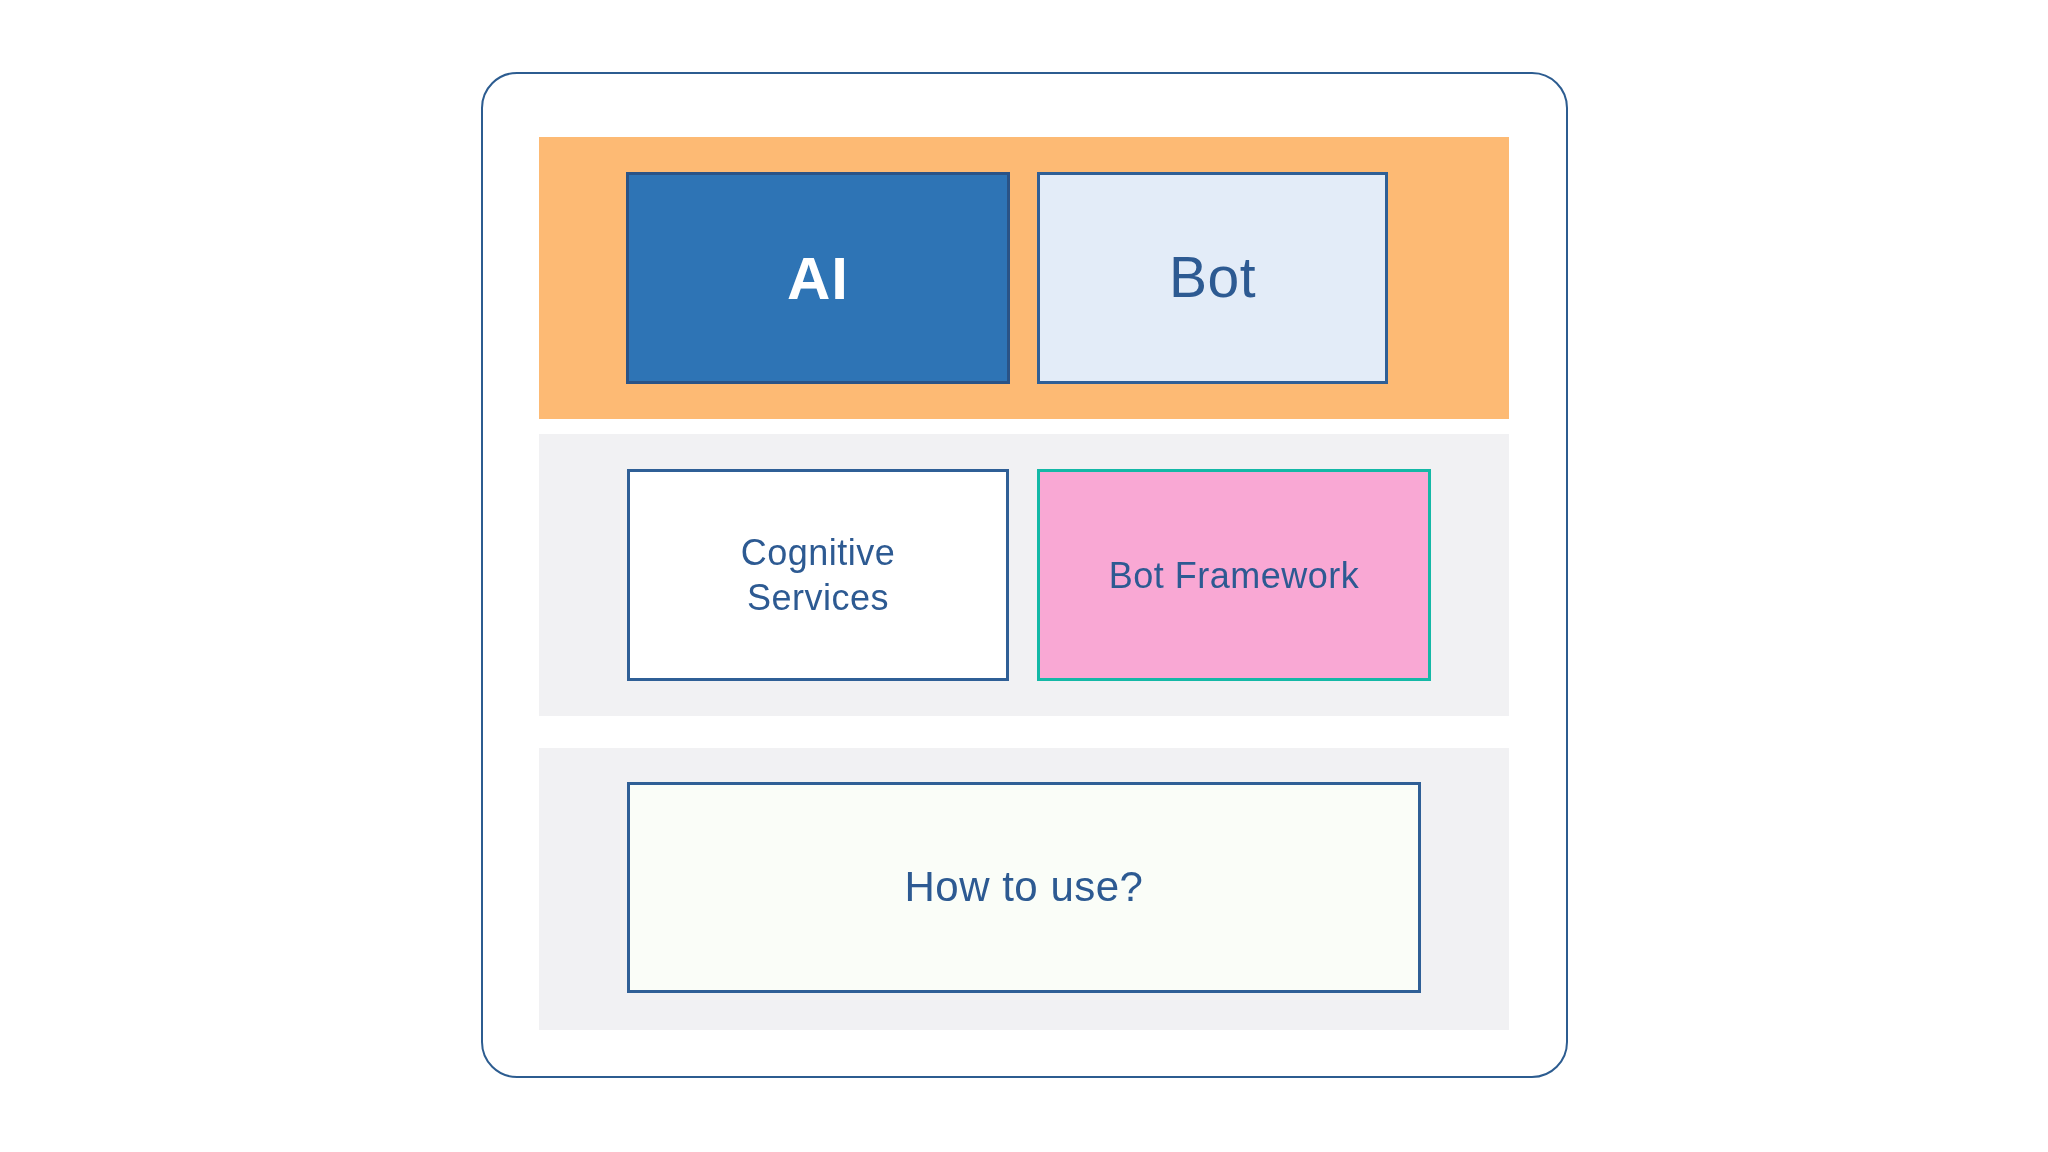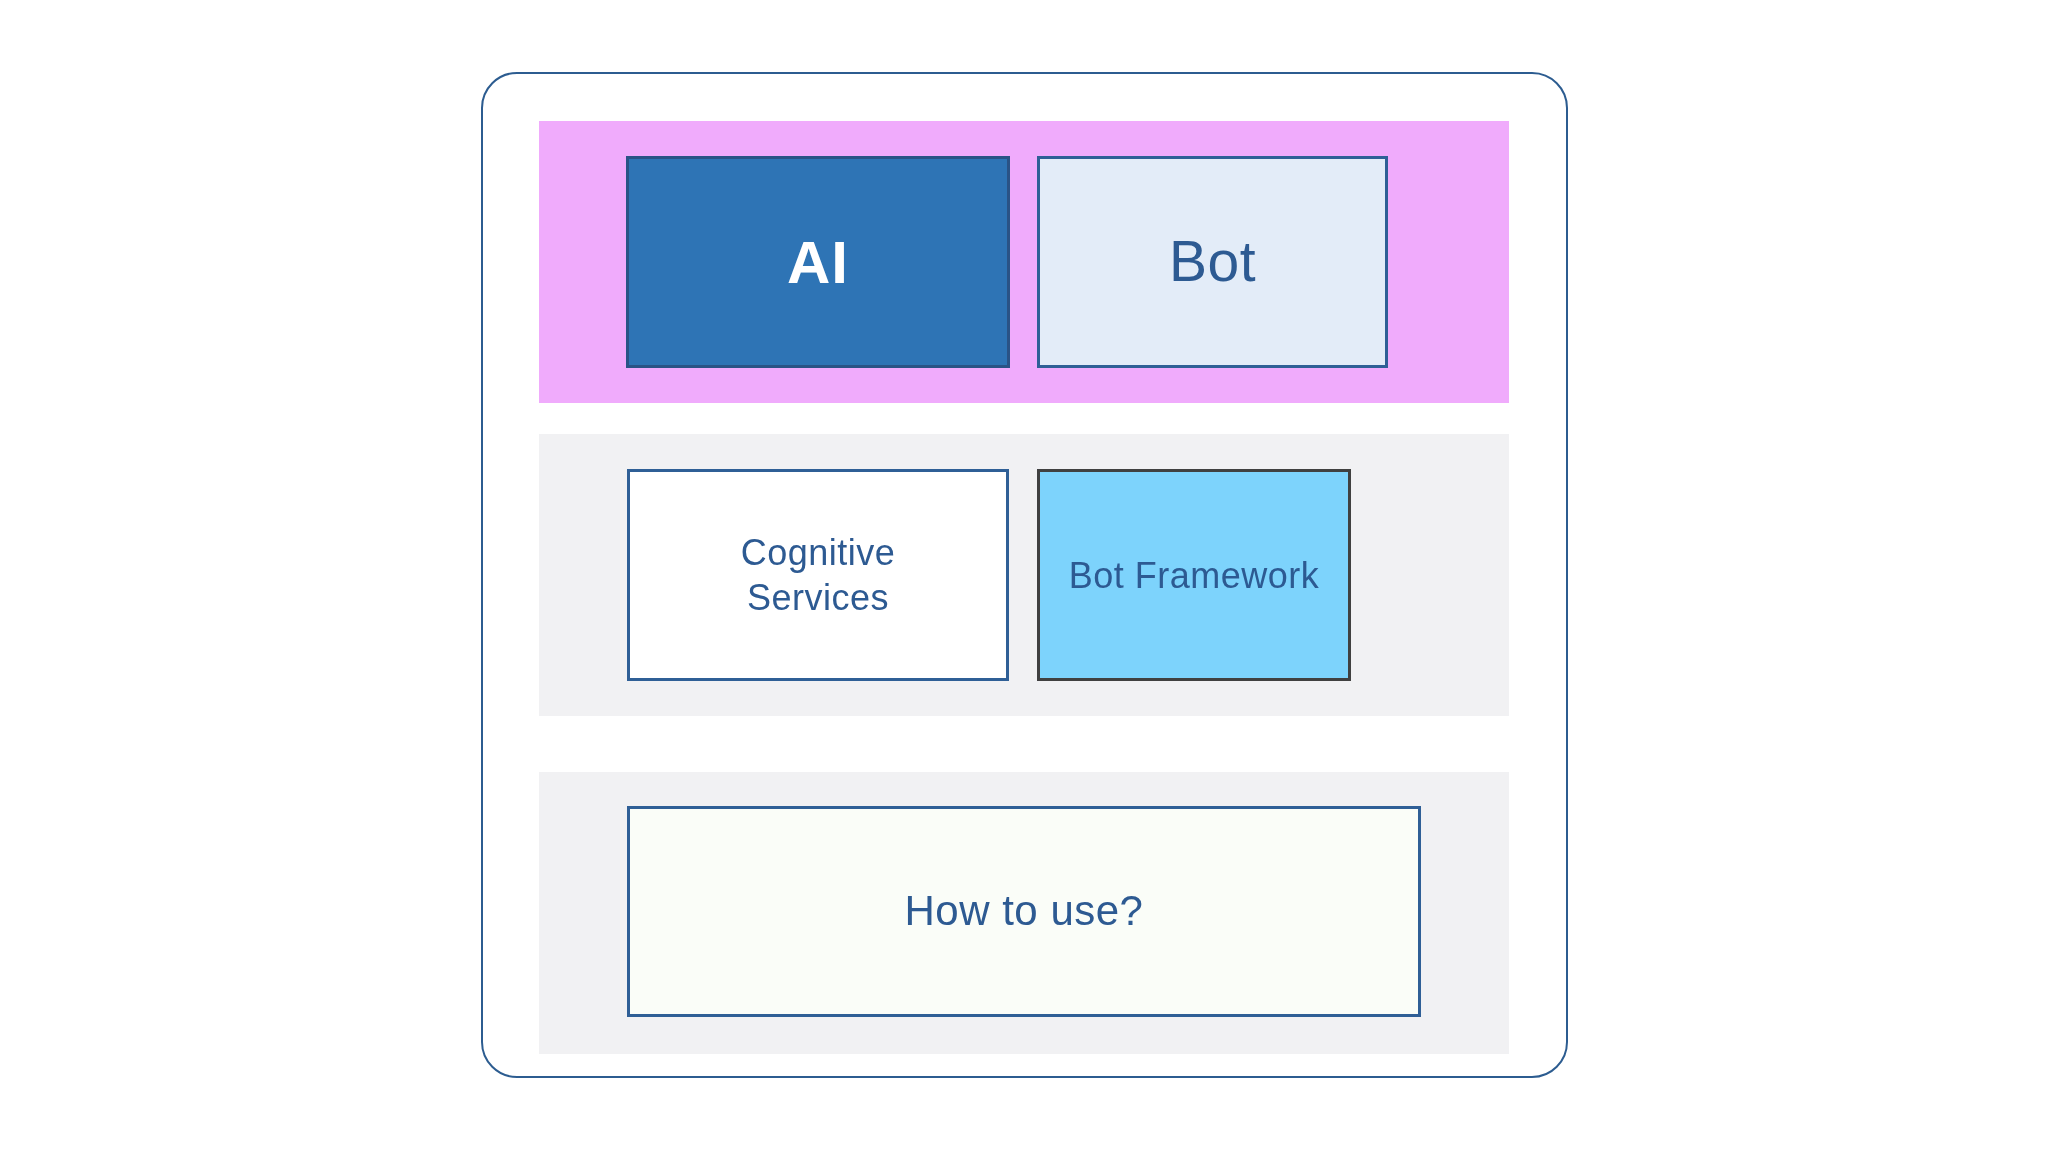--- a/index.html
+++ b/index.html
@@ -25,23 +25,23 @@
     border: 2.5px solid #2c5c90;
     border-radius: 36px;
     background: #ffffff;
   }
   .band {
     position: absolute;
     left: 56px;
     width: 970px;
     height: 282px;
   }
-  .band-tabs   { top: 47px;  background: #f0abfc; }
+  .band-tabs   { top: 63px;  background: #fdba74; }
   .band-middle { top: 360px; background: #f1f1f3; }
-  .band-bottom { top: 674px; background: #f1f1f3; margin-top: 24px; }
+  .band-bottom { top: 674px; background: #f1f1f3; }
 
   .box {
     position: absolute;
     top: 35px;
     height: 212px;
     box-sizing: border-box;
     display: flex;
     align-items: center;
     justify-content: center;
     text-align: center;
@@ -59,23 +59,23 @@
     border: 3px solid #2f5f96;
   }
   .card-cognitive {
     left: 88px;
     width: 382px;
     background: #ffffff;
     border: 3px solid #2f5f96;
   }
   .card-botframework {
     left: 498px;
-    width: 314px;
-    background: #7dd3fc;
-    border: 3px solid #404040;
+    width: 394px;
+    background: #f9a8d4;
+    border: 3px solid #14b8a6;
   }
   .card-howtouse {
     top: 34px;
     left: 88px;
     width: 794px;
     height: 211px;
     background: #fafdf8;
     border: 3px solid #2f5f96;
   }
 

